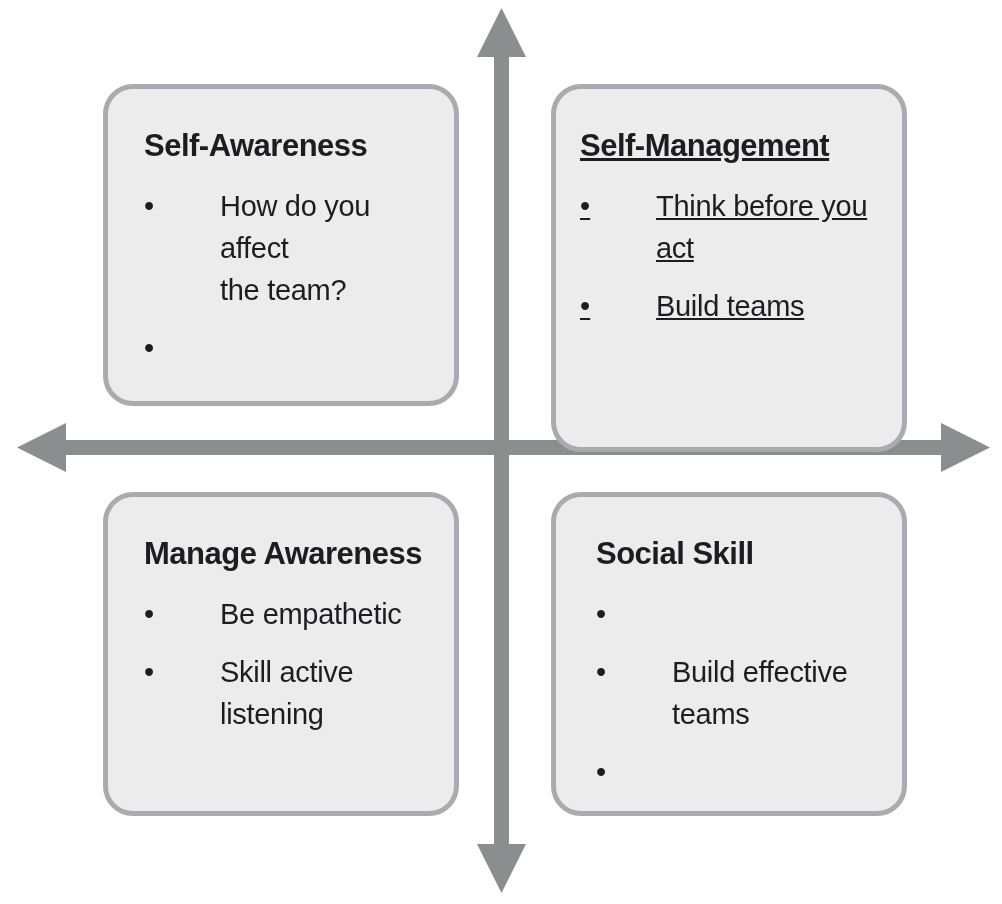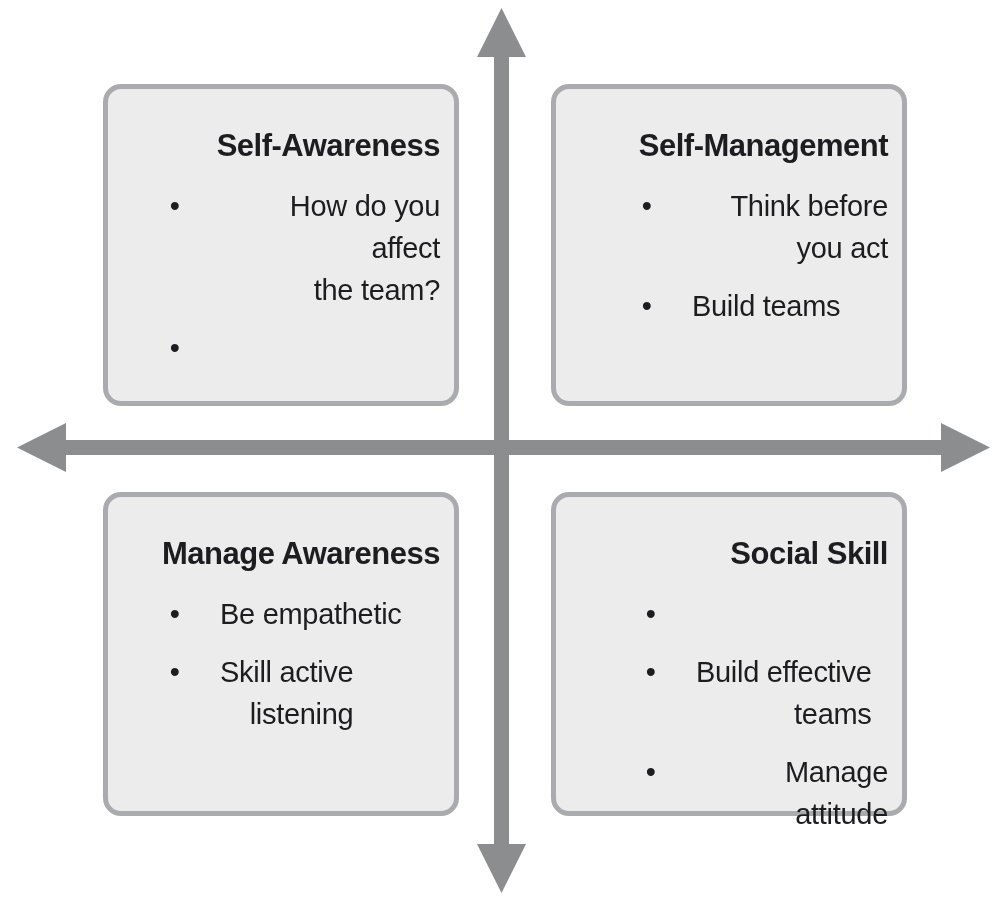--- a/index.html
+++ b/index.html
@@ -15,29 +15,28 @@
   .axes {
     position: absolute;
     left: 0; top: 0;
     width: 1002px; height: 904px;
   }
   .quad {
     position: absolute;
     width: 356px;
     background: #ececed;
     border: 5px solid #a9abae;
-    border-radius: 18px;
+    border-radius: 30px;
     box-sizing: border-box;
     padding: 40px 14px 20px 36px;
-    text-align: right;
   }
   .q-tl { left: 103px; top: 84px;  height: 322px; }
-  .q-tr { left: 551px; top: 84px;  height: 322px; padding-left: 60px; }
+  .q-tr { left: 551px; top: 84px;  height: 368px; padding-left: 24px; text-decoration: underline; }
   .q-bl { left: 103px; top: 492px; height: 324px; }
-  .q-br { left: 551px; top: 492px; height: 324px; padding-left: 64px; }
+  .q-br { left: 551px; top: 492px; height: 324px; padding-left: 40px; }
   .quad-title {
     margin: 0 0 22px 0;
     font-size: 31px;
     font-weight: bold;
     letter-spacing: -0.5px;
     line-height: 1.1;
   }
   .bullet-list { margin: 0; padding: 0; }
   .bullet-item {
     display: flex;
@@ -125,18 +124,17 @@
       <div class="bullet-item">
         <span class="dot">•</span>
       </div>
       <div class="bullet-item">
         <span class="dot">•</span>
         <span class="bullet-text">Build effective
 teams</span>
       </div>
       <div class="bullet-item">
         <span class="dot">•</span>
-        <span class="bullet-text">Manage attitude</span>
       </div>
     </div>
   </section>
 
 </div>
 
 </body></html>

